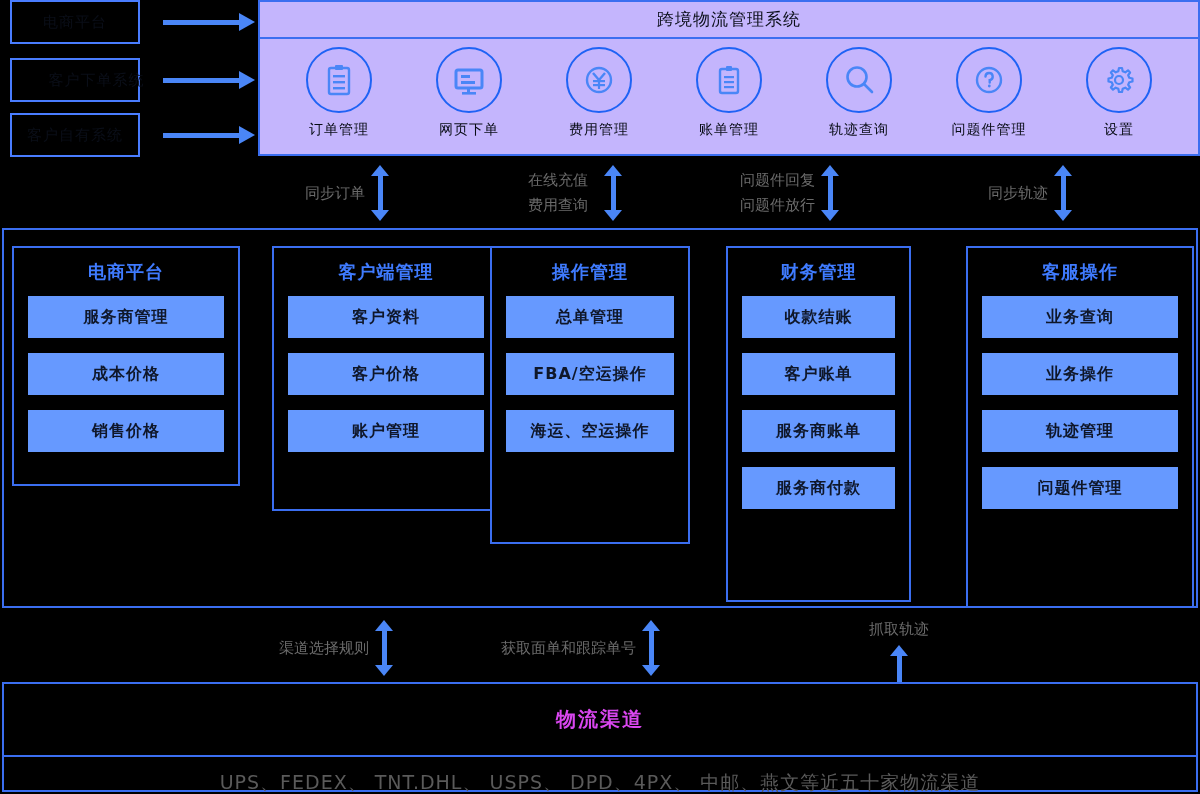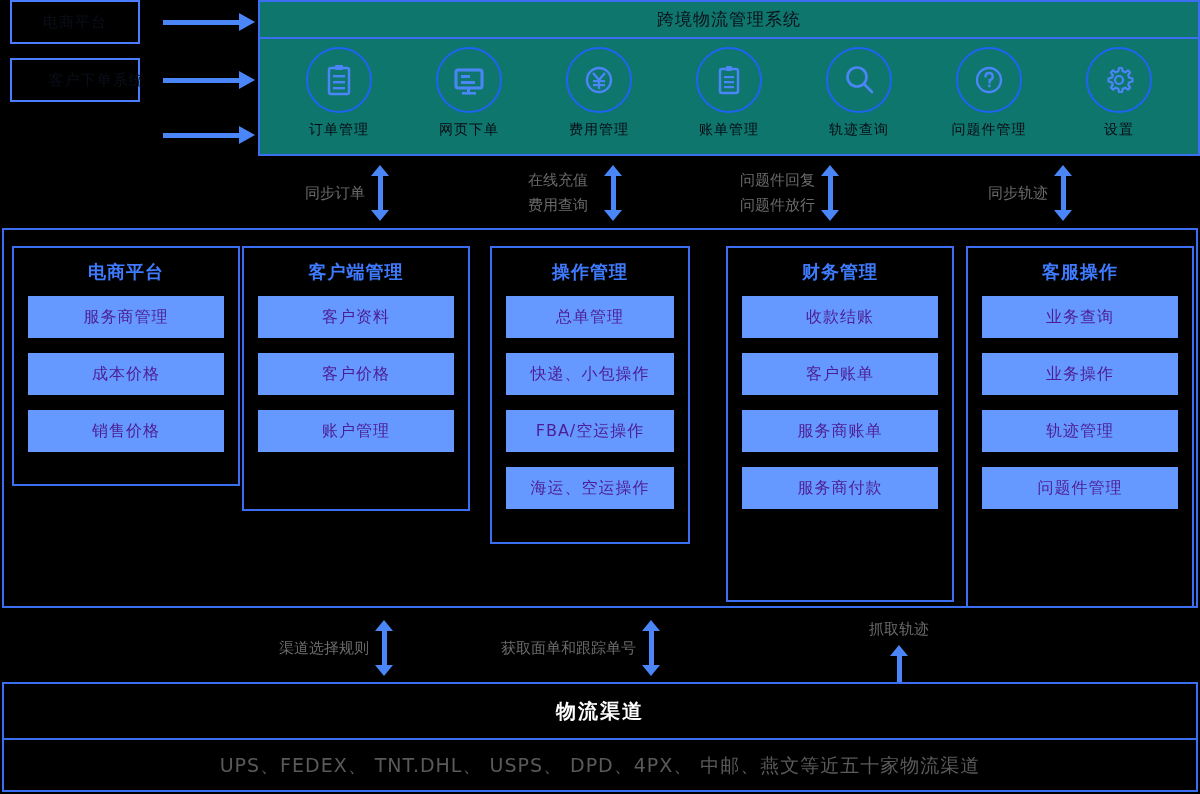--- a/index.html
+++ b/index.html
@@ -56,21 +56,21 @@
   #ar0 { top: 15px; }
   #ar1 { top: 73px; }
   #ar2 { top: 128px; }
 
   
   #platform {
     position: absolute;
     left: 258px; top: 0px;
     width: 942px; height: 156px;
     border: 2px solid #3b6ef0;
-    background: #0f766e;
+    background: #c4b5fd;
   }
   #platform-title {
     height: 37px;
     border-bottom: 2px solid #3b6ef0;
     display: flex;
     align-items: center;
     justify-content: center;
   }
   #icon-row {
     height: 117px;
@@ -166,45 +166,46 @@
     color: #3f7bff;
     font-size: 18px;
     font-weight: bold;
     letter-spacing: 1px;
     margin-top: 12px;
     margin-bottom: 12px;
   }
   .item {
     height: 42px;
     background: #6699ff;
-    color: #4c1d95;
+    color: #0f172a;
     font-size: 16px;
     display: flex;
     align-items: center;
     justify-content: center;
     margin-bottom: 15px;
     letter-spacing: 1px;
     white-space: nowrap;
+    font-weight: bold;
   }
 
   
   #logistics {
     position: absolute;
     left: 2px; top: 682px;
     width: 1196px; height: 110px;
     border: 2px solid #3b6ef0;
     background: #000;
   }
   #logistics-title {
-    height: 56px;
+    height: 73px;
     border-bottom: 2px solid #3b6ef0;
     display: flex;
     align-items: center;
     justify-content: center;
-    color: #ffffff;
+    color: #d946ef;
     font-size: 20px;
     font-weight: bold;
     letter-spacing: 2px;
   }
   #logistics-list {
     height: 52px;
     display: flex;
     align-items: center;
     justify-content: center;
     color: #5a5a5a;
@@ -215,20 +216,23 @@
 </head>
 <body>
 
 <div id="root">
 
   <div class="src-box" id="src0">
     <span class="dark-text">电商平台</span>
   </div>
   <div class="src-box" id="src1">
     <span class="dark-text">客户下单系统</span>
+  </div>
+  <div class="src-box" id="src2">
+    <span class="dark-text">客户自有系统</span>
   </div>
 
   <div class="arrow-r" id="ar0">
     <div class="shaft"></div>
     <div class="head"></div>
   </div>
   <div class="arrow-r" id="ar1">
     <div class="shaft"></div>
     <div class="head"></div>
   </div>
@@ -377,36 +381,35 @@
 
   <div id="mid-panel">
 
     <div class="col" style="left:8px; top:16px; width:228px; height:240px;">
       <div class="col-title">电商平台</div>
       <div class="item">服务商管理</div>
       <div class="item">成本价格</div>
       <div class="item">销售价格</div>
     </div>
 
-    <div class="col" style="left:238px; top:16px; width:228px; height:265px;">
+    <div class="col" style="left:268px; top:16px; width:228px; height:265px;">
       <div class="col-title">客户端管理</div>
       <div class="item">客户资料</div>
       <div class="item">客户价格</div>
       <div class="item">账户管理</div>
     </div>
 
     <div class="col" style="left:486px; top:16px; width:200px; height:298px;">
       <div class="col-title">操作管理</div>
       <div class="item">总单管理</div>
-      <div class="item">快递、小包操作</div>
       <div class="item">FBA/空运操作</div>
       <div class="item">海运、空运操作</div>
     </div>
 
-    <div class="col" style="left:722px; top:16px; width:228px; height:356px;">
+    <div class="col" style="left:722px; top:16px; width:185px; height:356px;">
       <div class="col-title">财务管理</div>
       <div class="item">收款结账</div>
       <div class="item">客户账单</div>
       <div class="item">服务商账单</div>
       <div class="item">服务商付款</div>
     </div>
 
     <div class="col" style="left:962px; top:16px; width:228px; height:362px;">
       <div class="col-title">客服操作</div>
       <div class="item">业务查询</div>

